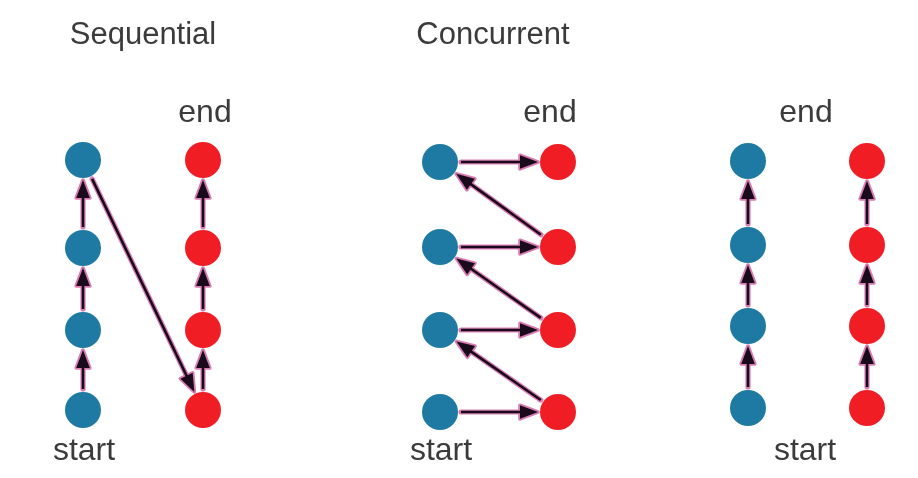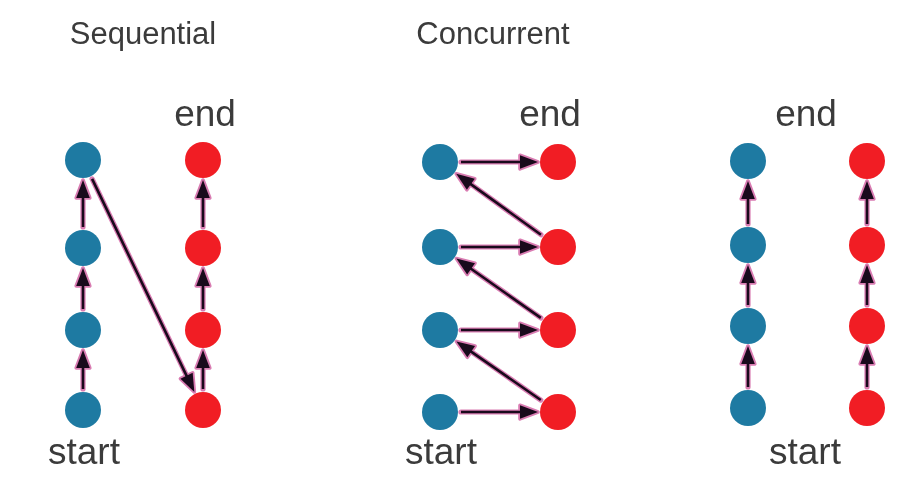--- a/index.html
+++ b/index.html
@@ -20,21 +20,21 @@
     width: 918px; height: 478px;
   }
   svg.graph-layer {
     position: absolute;
     left: 0; top: 0;
   }
   .lbl {
     position: absolute;
     transform: translateX(-50%);
     white-space: nowrap;
-    font-size: 37px;
+    font-size: 32px;
     line-height: 1.1;
     color: #3b3b3b;
     letter-spacing: 0px;
     user-select: none;
   }
   .panel-title { font-size: 31px; }
 </style>
 </head>
 <body>
 

